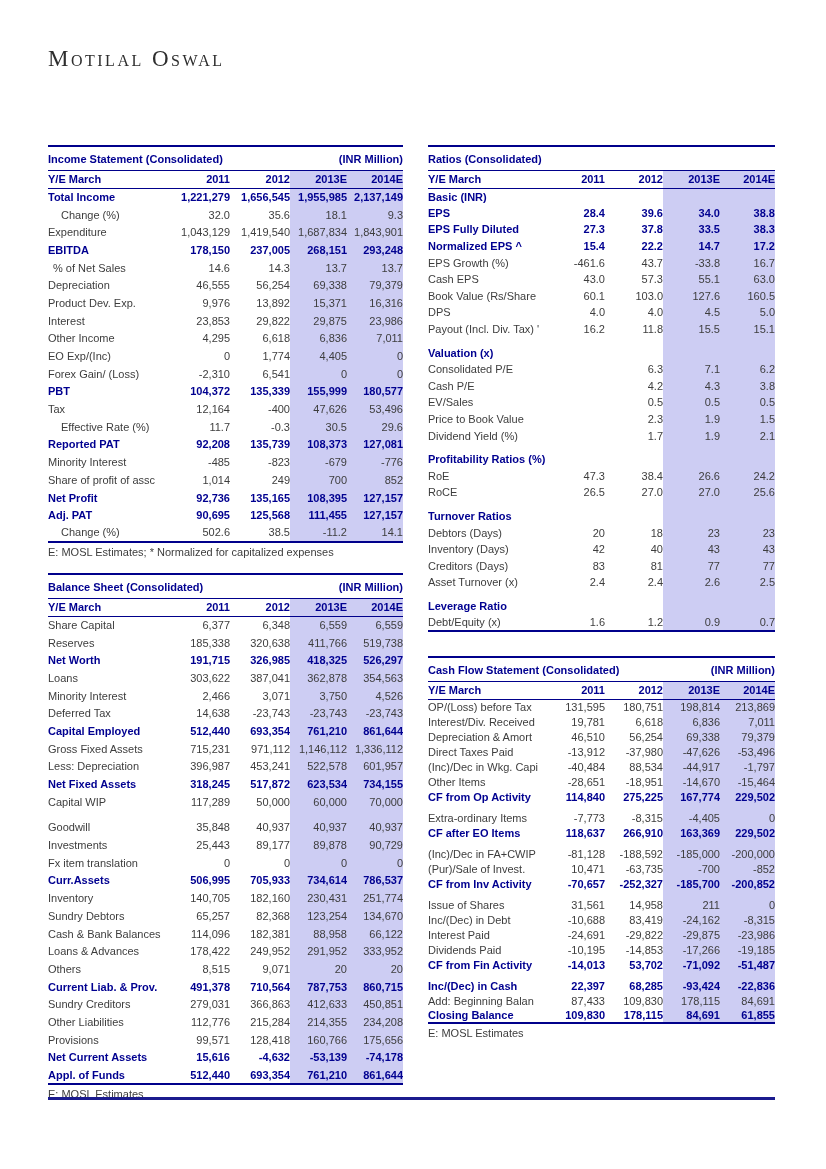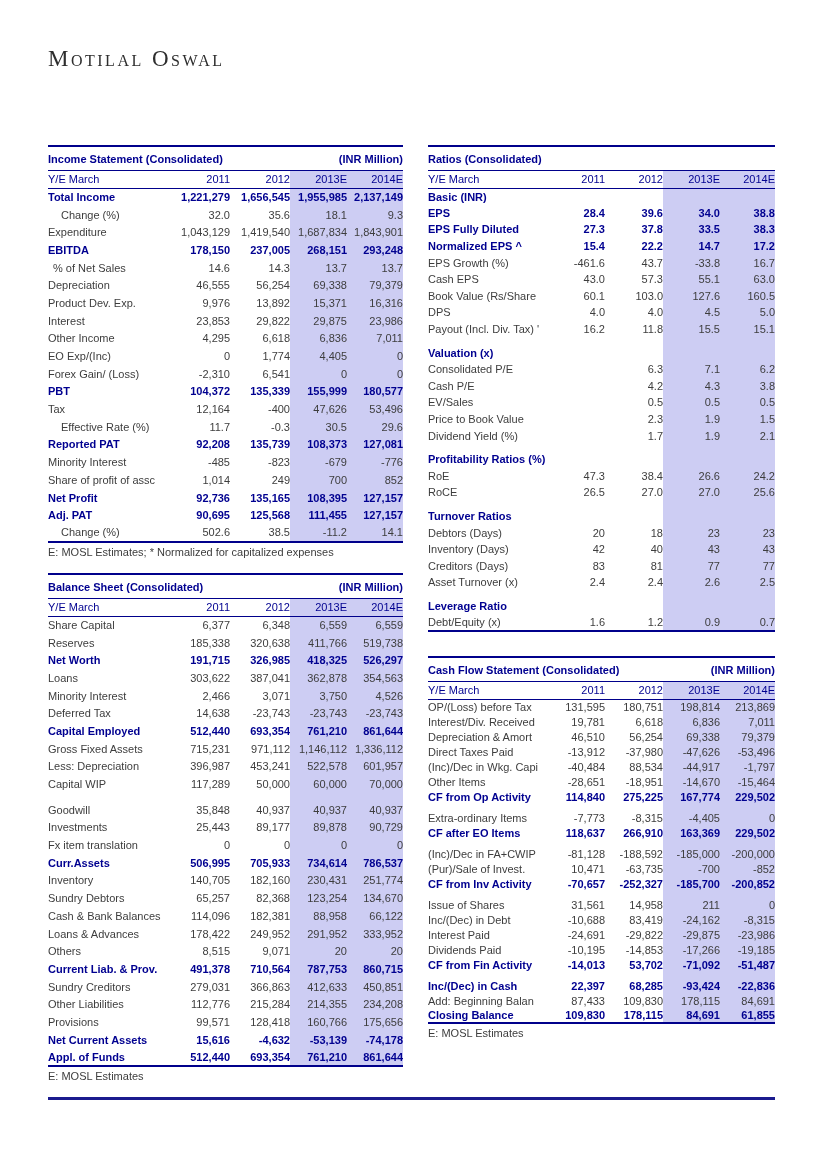--- a/index.html
+++ b/index.html
@@ -43,21 +43,21 @@
   }
   table.fin th,table.fin td{
     padding:0;
     white-space:nowrap;
     overflow:hidden;
     font-weight:normal;
     vertical-align:middle;
   }
   table.fin thead tr{height:17px;}
   table.fin thead th{
-    color:var(--navy);font-weight:normal;
+    color:var(--navy);font-weight:bold;
     border-bottom:1px solid var(--line);
     text-align:right;
   }
   table.fin thead th:first-child{text-align:left;}
   table.fin tbody tr{height:var(--rh,17.7px);}
   table.fin tbody tr.t-g{height:var(--gap,8px);}
   table.fin td.num{text-align:right;}
   table.fin td.lbl{text-align:left;}
   table.fin .shade{background:var(--shade);}
   table.fin tr.t-h td{font-weight:bold;color:var(--navy);}
@@ -334,20 +334,27 @@
             <td class="num shade">1,146,112</td>
             <td class="num shade">1,336,112</td>
           </tr>
           <tr class="t-r">
             <td class="lbl">Less: Depreciation</td>
             <td class="num">396,987</td>
             <td class="num">453,241</td>
             <td class="num shade">522,578</td>
             <td class="num shade">601,957</td>
           </tr>
+          <tr class="t-h">
+            <td class="lbl">Net Fixed Assets</td>
+            <td class="num">318,245</td>
+            <td class="num">517,872</td>
+            <td class="num shade">623,534</td>
+            <td class="num shade">734,155</td>
+          </tr>
           <tr class="t-r">
             <td class="lbl">Capital WIP</td>
             <td class="num">117,289</td>
             <td class="num">50,000</td>
             <td class="num shade">60,000</td>
             <td class="num shade">70,000</td>
           </tr>
           <tr class="t-g">
             <td class="lbl"></td>
             <td class="num"></td>

